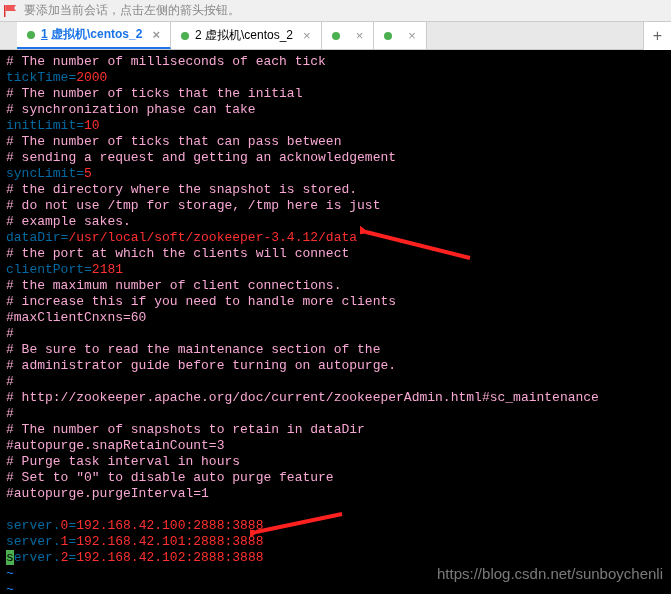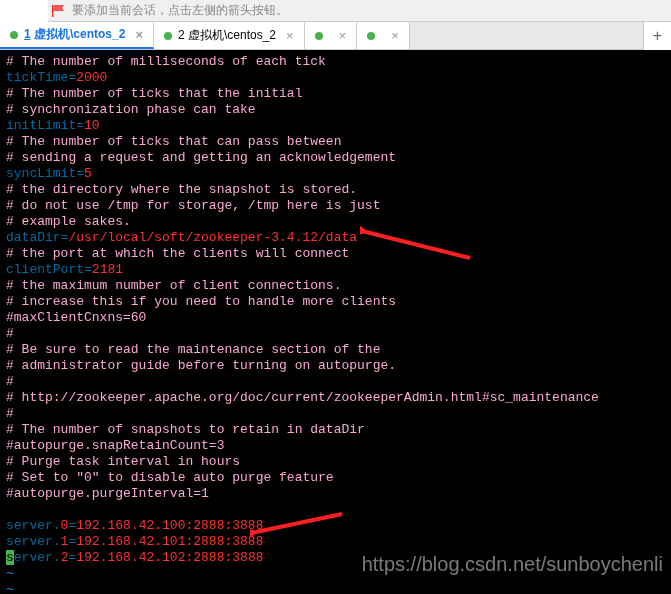--- a/index.html
+++ b/index.html
@@ -13,21 +13,20 @@
     }
     .toolbar {
       height: 22px;
       background: #f0f0f0;
       border-bottom: 1px solid #ccc;
       display: flex;
       align-items: center;
       padding: 0 4px;
       font-size: 12px;
       color: #888;
-      margin-left: 48px;
     }
     .toolbar-flag {
       width: 14px;
       height: 12px;
       display: inline-flex;
       margin-right: 6px;
     }
     .tabs {
       height: 28px;
       background: #e8e8e8;
@@ -42,20 +41,21 @@
       border-right: 1px solid #ccc;
       cursor: pointer;
       background: #fff;
       position: relative;
     }
     .tab.active {
       background: #fff;
       color: #1a73e8;
       border-bottom: 2px solid #1a73e8;
       font-weight: bold;
+      margin-left: 17px;
     }
     .tab.active .tab-underline { text-decoration: underline; }
     .dot {
       width: 8px;
       height: 8px;
       border-radius: 50%;
       background: #4caf50;
       margin-right: 6px;
     }
     .tab-close {
@@ -83,24 +83,24 @@
       overflow: hidden;
       position: relative;
     }
     .cyan { color: #f9a8d4; }
     .white { color: #0369a1; }
     .red { color: #ff3030; }
     .cursor { background: #4caf50; color: #000; }
     .tilde { color: #1e90ff; }
     .watermark {
       position: absolute;
-      bottom: 22px;
+      bottom: 12px;
       right: 8px;
       color: rgba(220,220,220,0.55);
-      font-size: 20px;
+      font-size: 15px;
       font-family: Arial, sans-serif;
     }
     .arrow {
       position: absolute;
       pointer-events: none;
     }
   </style>
 </head>
 <body>
 

